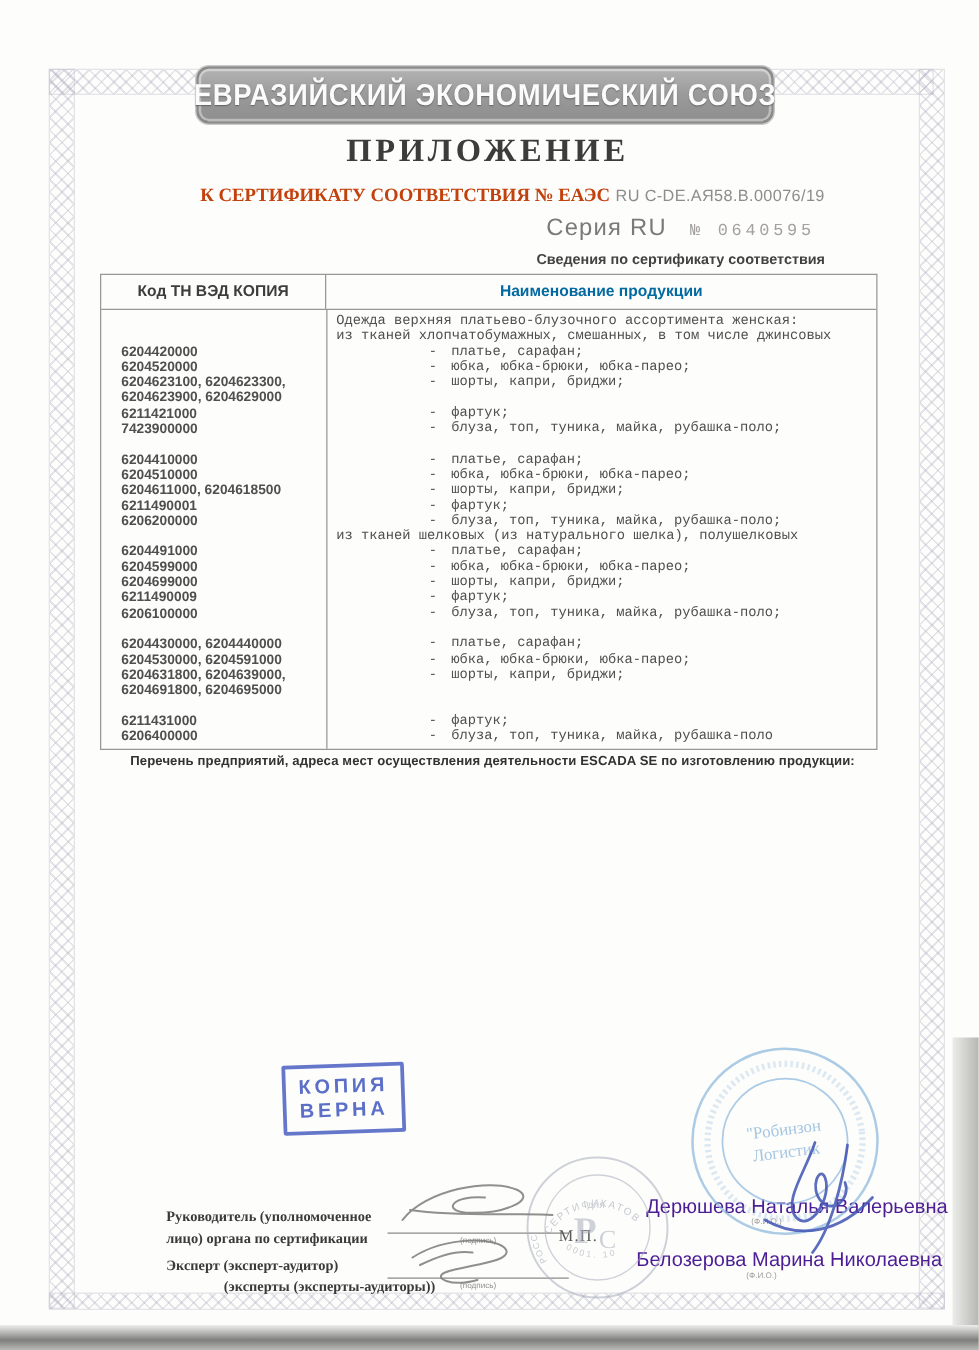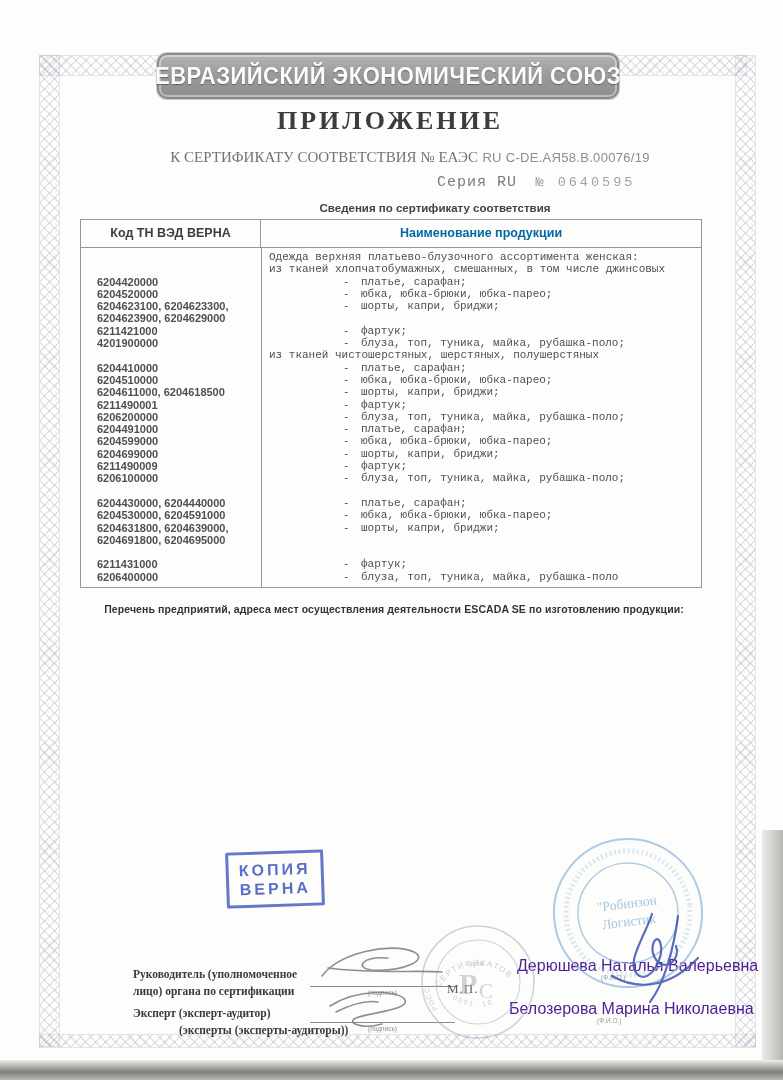--- a/index.html
+++ b/index.html
@@ -42,28 +42,28 @@
     color:#fbfbfb;font-weight:bold;font-size:22px;letter-spacing:.5px;
     transform:scale(1,1.1);white-space:nowrap;
     text-shadow:0 1px 1px rgba(70,70,70,.65);
   }
 
   
   .doc-title{left:80px;top:106px;width:620px;text-align:center;
     font-family:"Liberation Serif",serif;font-weight:bold;font-size:26px;
     letter-spacing:3px;color:#3c3c3c;}
   .cert-line{left:100px;top:148px;width:620px;text-align:center;white-space:nowrap;}
-  .cert-label{font-family:"Liberation Serif",serif;font-weight:normal;font-size:15px;color:#737373;}
+  .cert-label{font-family:"Liberation Serif",serif;font-weight:bold;font-size:15px;color:#c2410c;}
   .cert-number{font-size:13px;color:#8d8d8d;letter-spacing:.3px;}
   .series-line{left:437px;top:172px;white-space:nowrap;}
-  .series-label{font-family:Liberation Mono, monospace;font-size:15px;color:#7a7a7a;letter-spacing:1px;}
+  .series-label{font-family:Liberation Sans, sans-serif;font-size:19px;color:#7a7a7a;letter-spacing:1px;}
   .series-number{font-family:"Liberation Mono",monospace;font-size:13.5px;color:#a5a0a0;letter-spacing:3px;margin-left:14px;}
 
   
-  .tbl-caption{left:210px;top:202px;width:450px;text-align:center;
+  .tbl-caption{left:210px;top:202px;width:450px;text-align:right;
     font-weight:bold;font-size:11.5px;color:#424242;}
   .tbl{left:80px;top:219px;width:620px;border:1px solid #979797;background:transparent;}
   .tbl-head{display:flex;height:27px;border-bottom:1px solid #979797;}
   .tbl-h1{width:180px;border-right:1px solid #979797;box-sizing:border-box;
     text-align:center;line-height:27px;font-weight:bold;font-size:12.5px;color:#3d3d3d;}
   .tbl-h2{flex:1;text-align:center;line-height:27px;font-weight:bold;font-size:12.5px;color:#0369a1;}
   .tbody{position:relative;padding:3px 0 4px 0;}
   .tbody::before{content:"";position:absolute;left:180px;top:0;bottom:0;width:1px;background:#979797;}
   .trow{display:flex;height:12.3px;line-height:12.3px;font-size:11px;color:#4f4f4f;white-space:nowrap;}
   .tcode{width:180px;box-sizing:border-box;padding-left:16px;font-weight:bold;}
@@ -128,21 +128,21 @@
   <span class="cert-number">RU C-DE.АЯ58.В.00076/19</span>
 </div>
 <div class="abs series-line">
   <span class="series-label">Серия RU</span>
   <span class="series-number">№ 0640595</span>
 </div>
 
 <div class="abs tbl-caption">Сведения по сертификату соответствия</div>
 <div class="abs tbl">
   <div class="tbl-head">
-    <div class="tbl-h1">Код ТН ВЭД ВЕРНА</div>
+    <div class="tbl-h1">Код ТН ВЭД КОПИЯ</div>
     <div class="tbl-h2">Наименование продукции</div>
   </div>
   <div class="tbody">
       <div class="trow plain">
       <div class="tcode"></div>
       <div class="titem">Одежда верхняя платьево-блузочного ассортимента женская:</div>
     </div>
       <div class="trow plain">
       <div class="tcode"></div>
       <div class="titem">из тканей хлопчатобумажных, смешанных, в том числе джинсовых</div>
@@ -161,46 +161,49 @@
     </div>
       <div class="trow plain">
       <div class="tcode">6204623900, 6204629000</div>
       <div class="titem"></div>
     </div>
       <div class="trow bullet">
       <div class="tcode">6211421000</div>
       <div class="titem">фартук;</div>
     </div>
       <div class="trow bullet">
-      <div class="tcode">4201900000</div>
+      <div class="tcode">7423900000</div>
       <div class="titem">блуза, топ, туника, майка, рубашка-поло;</div>
     </div>
       <div class="trow plain">
       <div class="tcode"></div>
-      <div class="titem">из тканей чистошерстяных, шерстяных, полушерстяных</div>
     </div>
       <div class="trow bullet">
       <div class="tcode">6204410000</div>
       <div class="titem">платье, сарафан;</div>
     </div>
       <div class="trow bullet">
       <div class="tcode">6204510000</div>
       <div class="titem">юбка, юбка-брюки, юбка-парео;</div>
     </div>
       <div class="trow bullet">
       <div class="tcode">6204611000, 6204618500</div>
       <div class="titem">шорты, капри, бриджи;</div>
     </div>
       <div class="trow bullet">
       <div class="tcode">6211490001</div>
       <div class="titem">фартук;</div>
     </div>
       <div class="trow bullet">
       <div class="tcode">6206200000</div>
       <div class="titem">блуза, топ, туника, майка, рубашка-поло;</div>
+    </div>
+      <div class="trow plain">
+      <div class="tcode"></div>
+      <div class="titem">из тканей шелковых (из натурального шелка), полушелковых</div>
     </div>
       <div class="trow bullet">
       <div class="tcode">6204491000</div>
       <div class="titem">платье, сарафан;</div>
     </div>
       <div class="trow bullet">
       <div class="tcode">6204599000</div>
       <div class="titem">юбка, юбка-брюки, юбка-парео;</div>
     </div>
       <div class="trow bullet">

